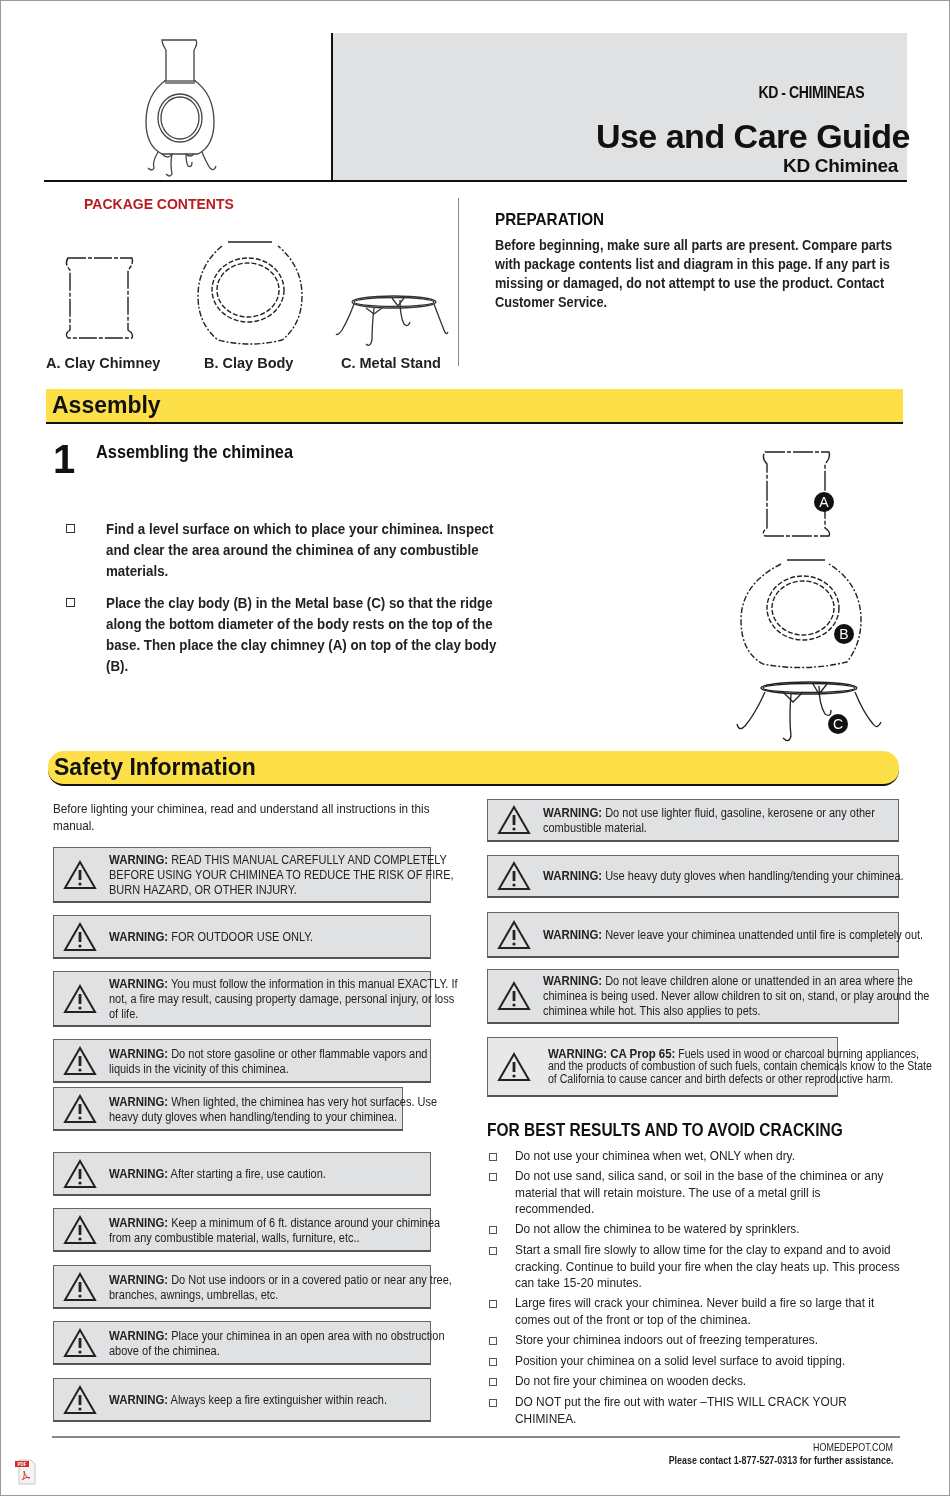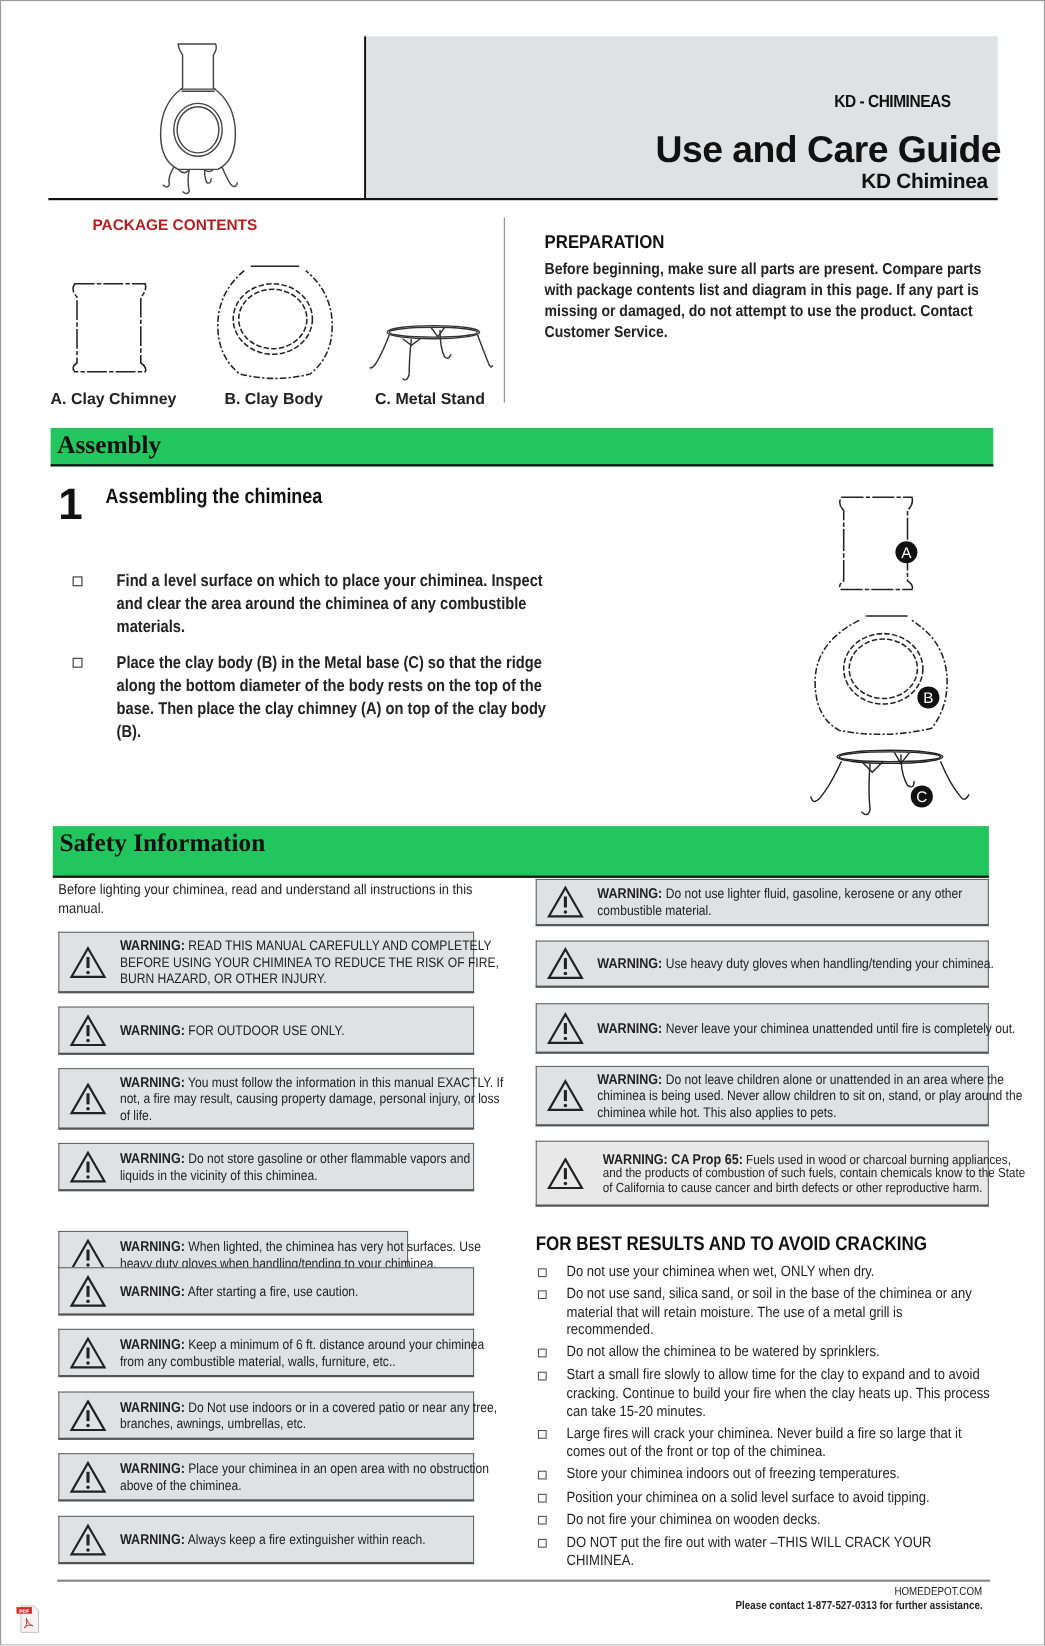--- a/index.html
+++ b/index.html
@@ -20,21 +20,21 @@
   .pkg-title { position: absolute; left: 52px; top: 196px; font-size: 14px; font-weight: bold; color: #b91c1c; padding-left: 32px; }
   .pkg-illus { position: absolute; }
   .pkg-label { position: absolute; top: 355px; font-size: 14.5px; font-weight: bold; color: #222; }
   .col-divider { position: absolute; left: 458px; top: 198px; width: 1px; height: 168px; background: #888; }
 
   
   .prep-title { position: absolute; left: 495px; top: 210px; font-size: 17px; font-weight: bold; transform: scaleX(0.9); transform-origin: left center; }
   .prep-body { position: absolute; left: 495px; top: 236px; width: 420px; font-size: 14.5px; font-weight: bold; line-height: 19px; color: #222; transform: scaleX(0.88); transform-origin: left top; width: 460px; }
 
   
-  .section-bar { position: absolute; background: #22c55e; border-bottom: 2px solid #111; font-family: Liberation Serif, serif; }
+  .section-bar { position: absolute; background: #fde047; border-bottom: 2px solid #111; }
   .section-bar span { position: absolute; left: 6px; font-weight: bold; color: #111; }
 
   
   .step-num { position: absolute; left: 53px; top: 437px; font-size: 40px; font-weight: bold; }
   .step-title { position: absolute; left: 96px; top: 441px; font-size: 19px; font-weight: bold; transform: scaleX(0.86); transform-origin: left center; white-space: nowrap; }
   .step-item { position: absolute; left: 66px; width: 470px; }
   .step-item .cb { position: absolute; left: 0; top: 6px; width: 9px; height: 9px; border: 1px solid #333; }
   .step-item .txt { position: absolute; left: 40px; top: 0; width: 460px; font-size: 15.5px; font-weight: bold; line-height: 21px; color: #222; transform: scaleX(0.86); transform-origin: left top; }
 
   .assembly-illus { position: absolute; left: 715px; top: 448px; width: 180px; height: 300px; }
@@ -152,21 +152,21 @@
     <path d="M76 246 Q74 270 76 288 Q74 296 68 290"></path>
     <path d="M104 238 Q104 256 110 266 Q116 270 116 262"></path>
     <path d="M140 244 Q148 264 158 276 Q162 282 166 274"></path>
     <path d="M68 244 L78 254 L88 244"></path>
     <path d="M98 236 L104 246 L112 236"></path>
   </g>
   <circle cx="123" cy="276" r="10" fill="#111" stroke="none"></circle>
   <text x="123" y="281" font-family="Liberation Sans, sans-serif" font-size="14" fill="#fff" text-anchor="middle" stroke="none">C</text>
 </svg>
 
-<div class="section-bar" style="left:48px;top:751px;width:851px;height:47px;">
+<div class="section-bar" style="left:48px;top:751px;width:851px;height:35px;border-radius:16px;">
   <span style="top:3px;font-size:23px;">Safety Information</span>
 </div>
 
 <div class="safety-intro">Before lighting your chiminea, read and understand all instructions in this manual.</div>
 
 <div class="warn-box" style="left:53px;top:847px;width:378px;height:56px;">
   <svg class="warn-icon" viewBox="0 0 34 30">
       <path d="M17 2 L32 28 L2 28 Z" fill="none" stroke="#222" stroke-width="2"></path>
       <rect x="15.6" y="10" width="2.8" height="10" fill="#222"></rect>
       <circle cx="17" cy="24" r="1.6" fill="#222"></circle>
@@ -190,21 +190,21 @@
   <div class="warn-text"><span class="warn-label">WARNING:</span> <span>You must follow the information in this manual EXACTLY. If not, a fire may result, causing property damage, personal injury, or loss of life.</span></div>
 </div>
 <div class="warn-box" style="left:53px;top:1039px;width:378px;height:44px;">
   <svg class="warn-icon" viewBox="0 0 34 30">
       <path d="M17 2 L32 28 L2 28 Z" fill="none" stroke="#222" stroke-width="2"></path>
       <rect x="15.6" y="10" width="2.8" height="10" fill="#222"></rect>
       <circle cx="17" cy="24" r="1.6" fill="#222"></circle>
     </svg>
   <div class="warn-text"><span class="warn-label">WARNING:</span> <span>Do not store gasoline or other flammable vapors and liquids in the vicinity of this chiminea.</span></div>
 </div>
-<div class="warn-box" style="left:53px;top:1087px;width:318px;height:44px;margin-top:32px;">
+<div class="warn-box" style="left:53px;top:1087px;width:350px;height:44px;">
   <svg class="warn-icon" viewBox="0 0 34 30">
       <path d="M17 2 L32 28 L2 28 Z" fill="none" stroke="#222" stroke-width="2"></path>
       <rect x="15.6" y="10" width="2.8" height="10" fill="#222"></rect>
       <circle cx="17" cy="24" r="1.6" fill="#222"></circle>
     </svg>
   <div class="warn-text"><span class="warn-label">WARNING:</span> <span>When lighted, the chiminea has very hot surfaces. Use heavy duty gloves when handling/tending to your chiminea.</span></div>
 </div>
 <div class="warn-box" style="left:53px;top:1152px;width:378px;height:44px;">
   <svg class="warn-icon" viewBox="0 0 34 30">
       <path d="M17 2 L32 28 L2 28 Z" fill="none" stroke="#222" stroke-width="2"></path>
@@ -271,21 +271,21 @@
   <div class="warn-text"><span class="warn-label">WARNING:</span> <span>Never leave your chiminea unattended until fire is completely out.</span></div>
 </div>
 <div class="warn-box right" style="left:487px;top:969px;width:412px;height:55px;">
   <svg class="warn-icon" viewBox="0 0 34 30">
       <path d="M17 2 L32 28 L2 28 Z" fill="none" stroke="#222" stroke-width="2"></path>
       <rect x="15.6" y="10" width="2.8" height="10" fill="#222"></rect>
       <circle cx="17" cy="24" r="1.6" fill="#222"></circle>
     </svg>
   <div class="warn-text"><span class="warn-label">WARNING:</span> <span>Do not leave children alone or unattended in an area where the chiminea is being used. Never allow children to sit on, stand, or play around the chiminea while hot. This also applies to pets.</span></div>
 </div>
-<div class="warn-box right" style="left:487px;top:1037px;width:412px;height:60px;background:#e8e8e8;padding-left:32px;">
+<div class="warn-box right" style="left:487px;top:1037px;width:351px;height:60px;background:#e8e8e8;padding-left:32px;">
   <svg class="warn-icon" viewBox="0 0 34 30">
       <path d="M17 2 L32 28 L2 28 Z" fill="none" stroke="#222" stroke-width="2"></path>
       <rect x="15.6" y="10" width="2.8" height="10" fill="#222"></rect>
       <circle cx="17" cy="24" r="1.6" fill="#222"></circle>
     </svg>
   <div class="warn-text" style="left:60px;line-height:12.5px;font-size:12px;"><span class="warn-label" style="font-size:13px;">WARNING:  CA Prop 65:</span> <span>Fuels used in wood or charcoal burning appliances, and the products of combustion of such fuels, contain chemicals know to the State of California to cause cancer and birth defects or other reproductive harm.</span></div>
 </div>
 
 <div class="best-title">FOR BEST RESULTS AND TO AVOID CRACKING</div>
 

